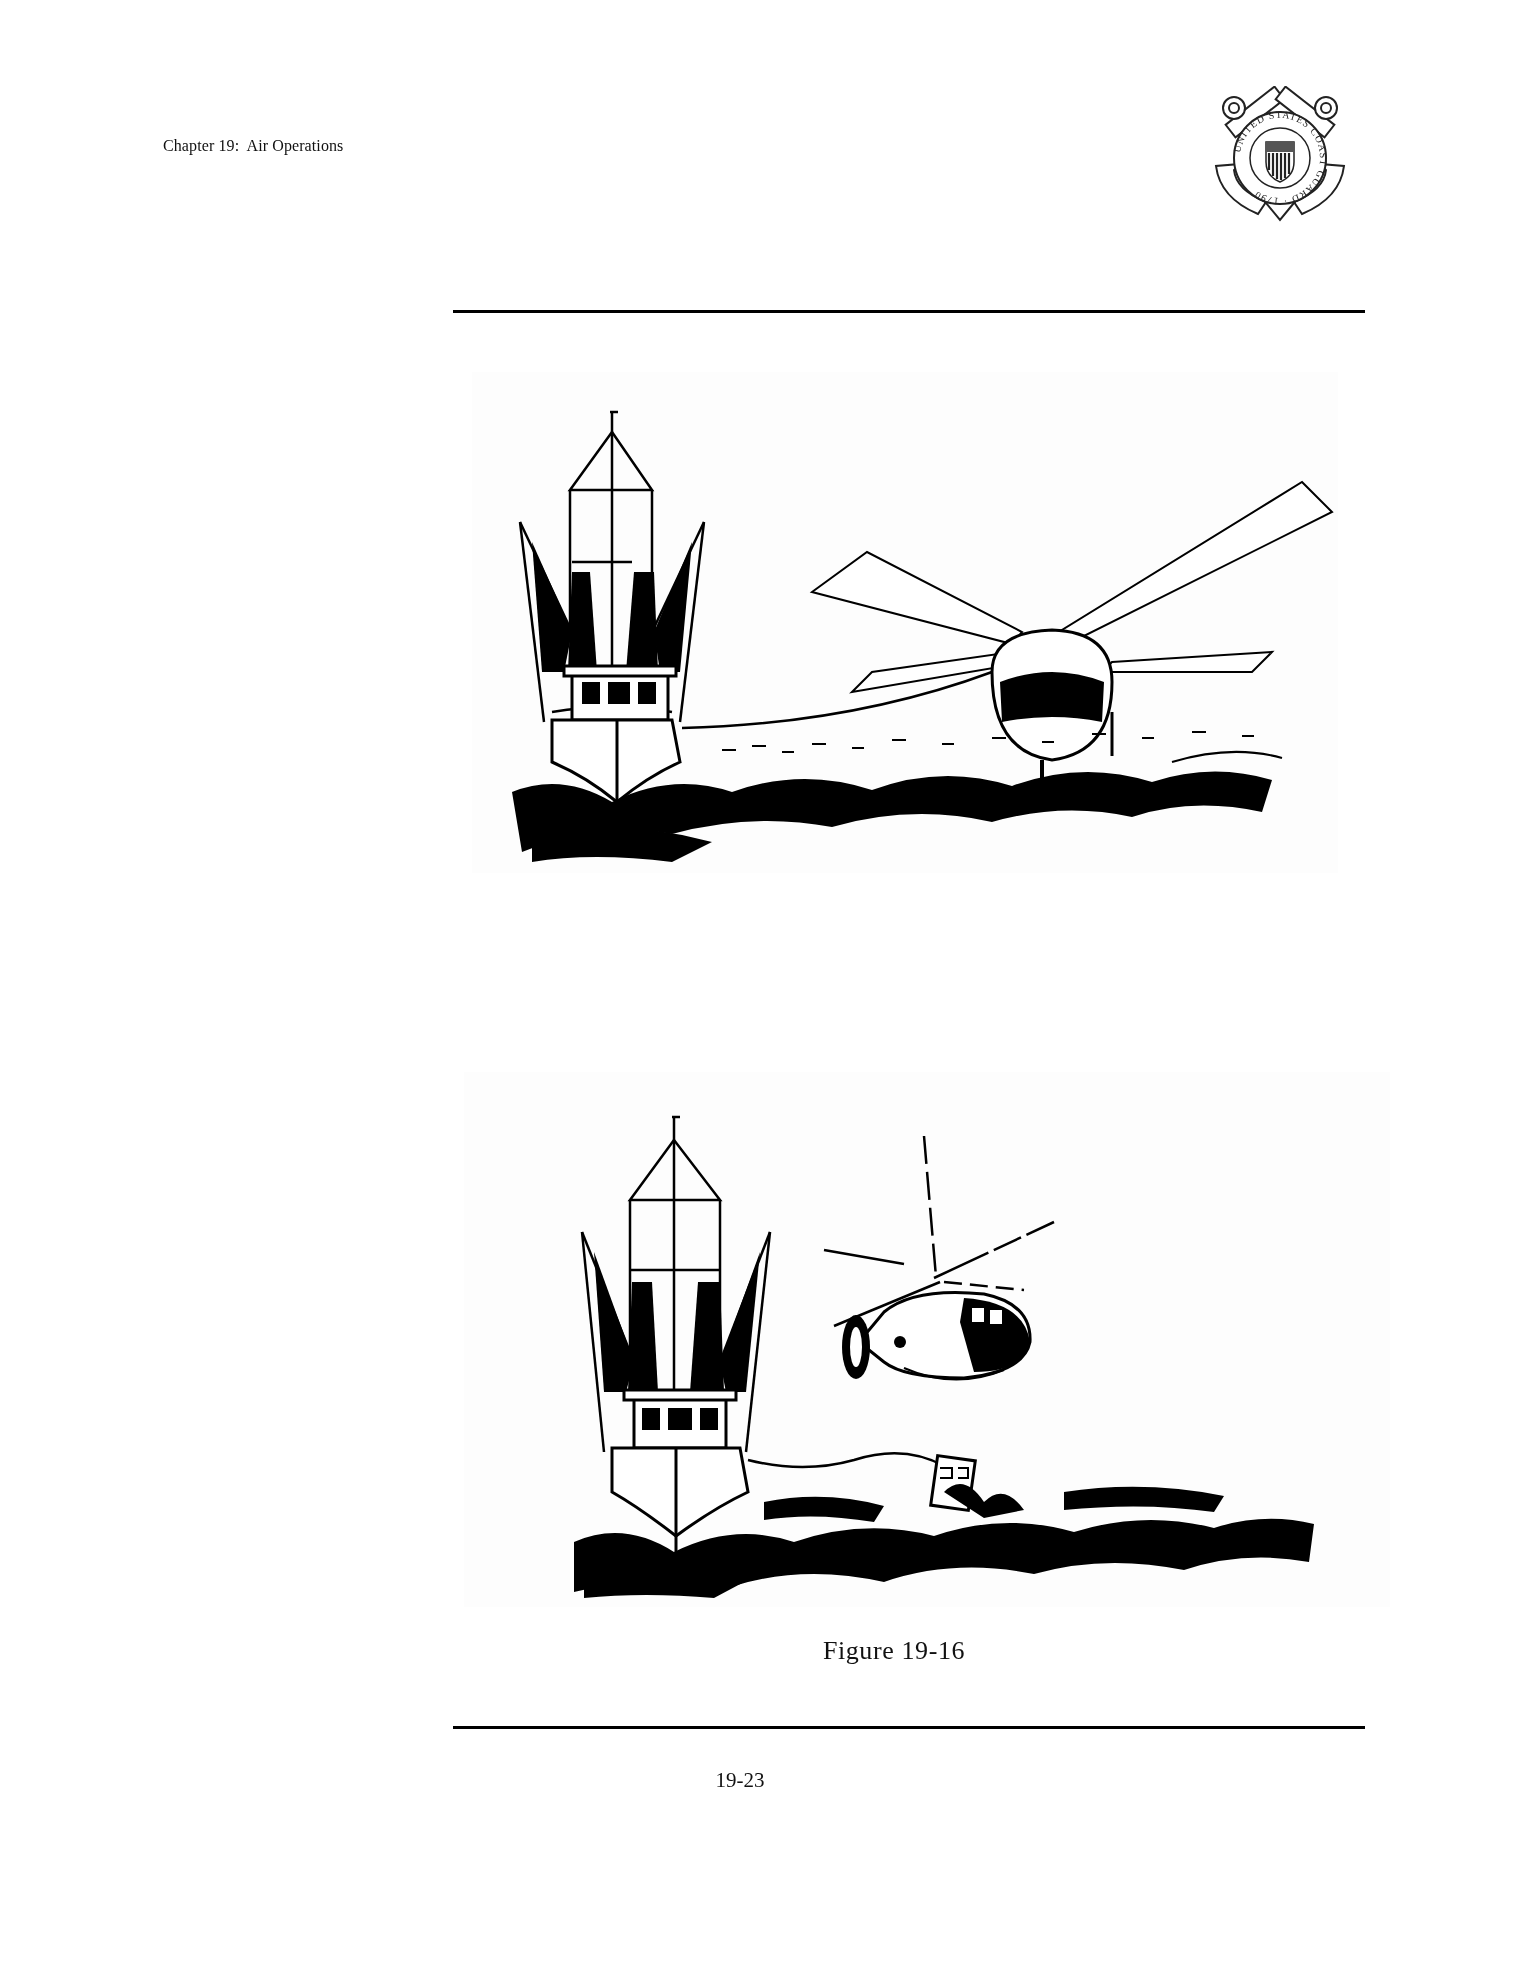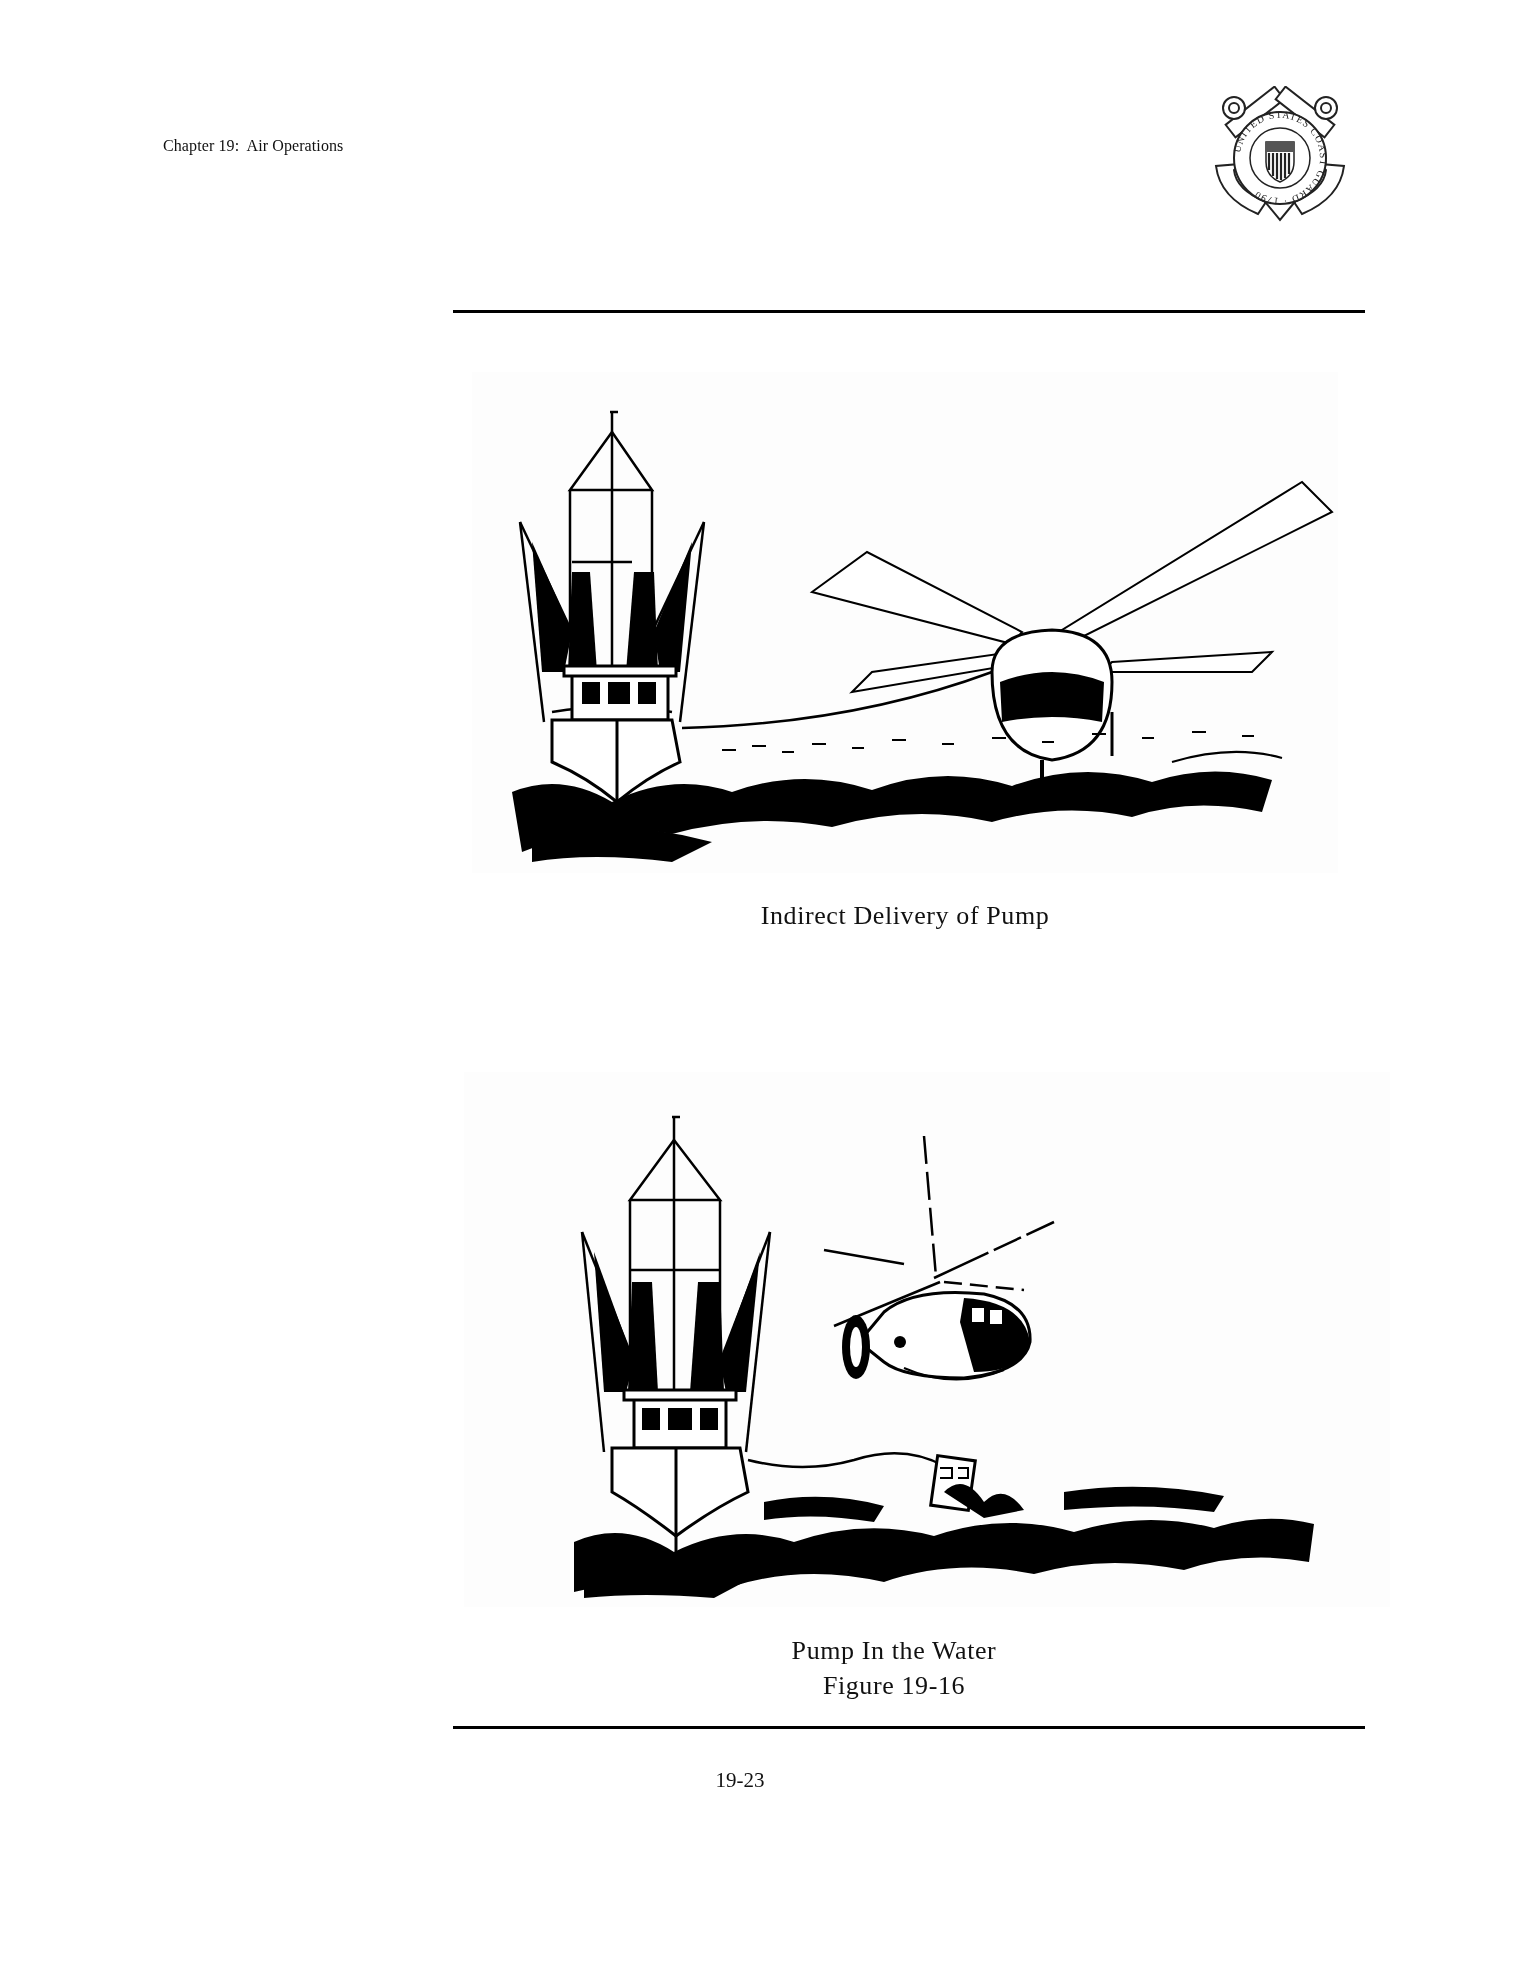--- a/index.html
+++ b/index.html
@@ -110,21 +110,20 @@
       <path d="M60 460 Q150 445 240 470 L200 490 Q120 480 60 490 Z"></path>
     </g>
     <g stroke="#000" stroke-width="2" fill="none">
       <path d="M250 378 h14 M280 374 h14 M310 380 h12 M340 372 h14 M380 376 h12 M420 368 h14 M470 372 h12 M520 366 h14 M570 370 h12 M620 362 h14 M670 366 h12 M720 360 h14 M770 364 h12"></path>
       <path d="M700 390 Q760 372 810 386"></path>
     </g>
   </svg>
 </div>
 
 <div class="abs caption" style="left:472px; width:866px; top:898px;">
-  <div>Indirect Delivery of Pump</div>
 </div>
 
 <div class="abs figure-box" style="left:464px; top:1072px; width:926px; height:535px;">
   <svg viewBox="0 0 926 535" preserveAspectRatio="none">
 
     <g stroke="#000" fill="none" stroke-width="2.5">
       <line x1="210" y1="45" x2="210" y2="370"></line>
       <line x1="208" y1="45" x2="216" y2="45"></line>
       <polyline points="210,68 166,128 256,128 210,68"></polyline>
       <line x1="166" y1="128" x2="166" y2="290"></line>
@@ -174,19 +173,18 @@
       <path d="M110 470 Q160 448 210 480 Q270 450 330 470 Q400 446 470 464 Q540 440 610 460 Q680 438 750 456 Q800 440 850 452 L845 490 Q780 478 720 498 Q640 482 570 502 Q490 486 420 510 Q340 492 270 514 Q190 500 110 520 Z"></path>
       <path d="M120 500 Q200 488 280 510 L250 526 Q180 520 120 526 Z"></path>
       <path d="M300 430 Q360 418 420 434 L410 450 Q350 440 300 448 Z"></path>
       <path d="M600 420 Q680 408 760 424 L750 440 Q680 430 600 438 Z"></path>
       <path d="M480 420 Q500 400 520 430 Q540 410 560 438 L520 446 Z"></path>
     </g>
   </svg>
 </div>
 
 <div class="abs caption" style="left:464px; width:860px; top:1633px;">
-  <div>Pump In the Water</div>
   <div>Figure 19-16</div>
 </div>
 
 <div class="abs rule" style="top:1726px;"></div>
 
 <div class="abs page-number">19-23</div>
 
 </body></html>

